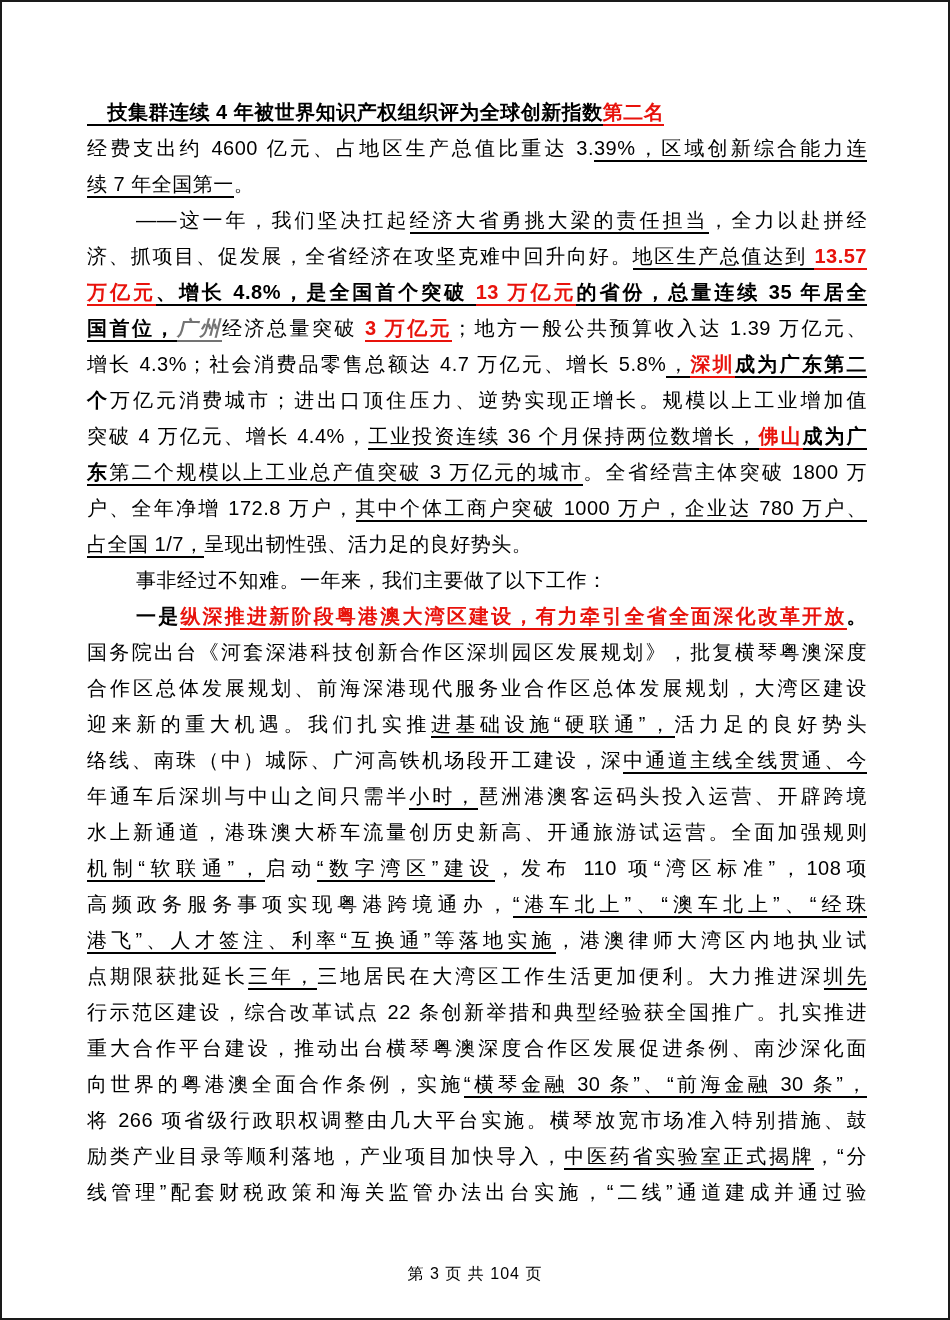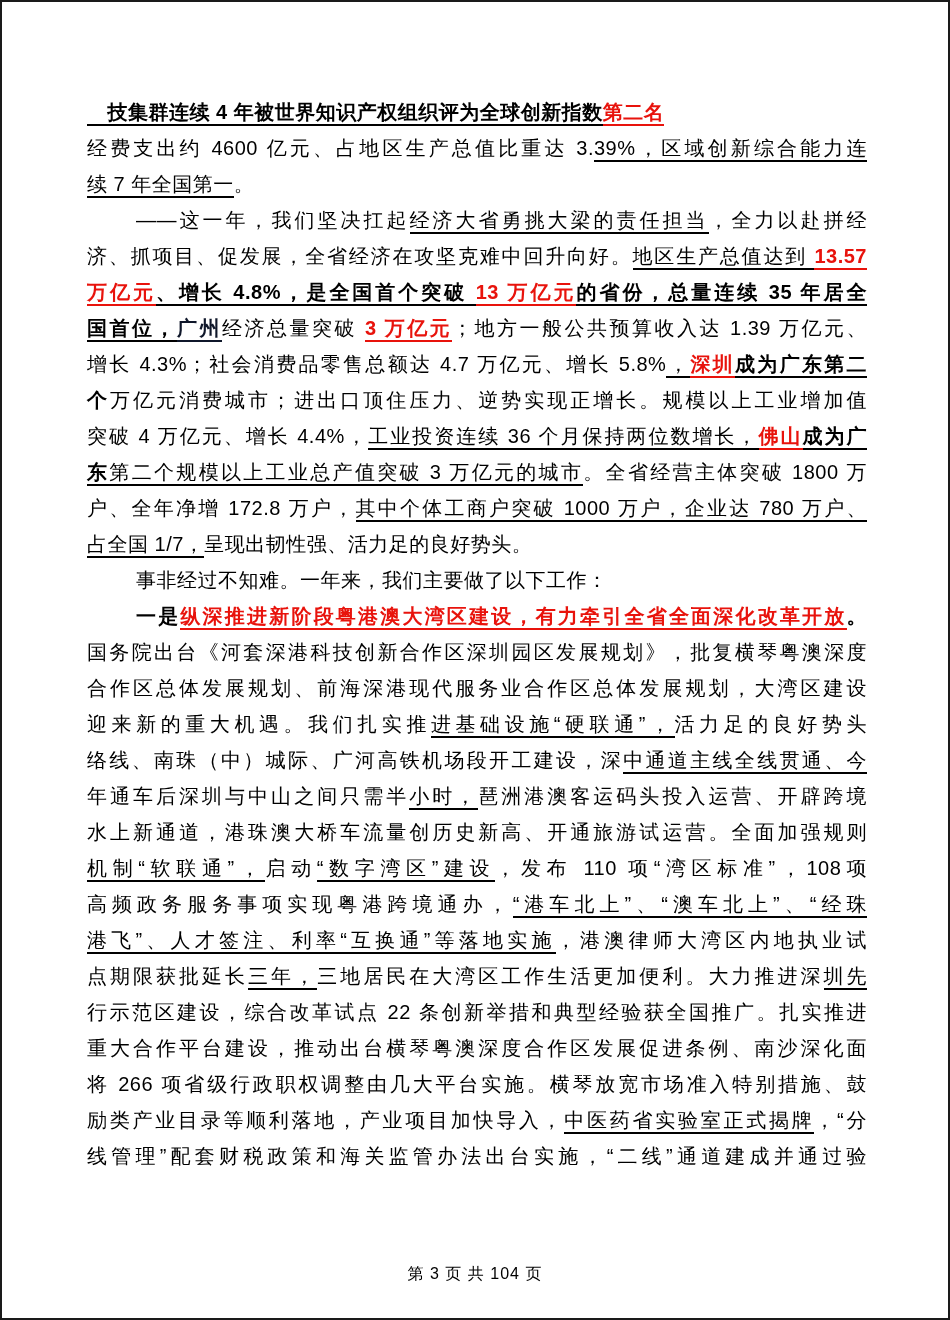--- a/index.html
+++ b/index.html
@@ -62,39 +62,40 @@
 <body>
 
 <div class="page">
   <div class="doc-body" id="doc-body">
       <div class="line nofill"><span class="run b u">　</span><span class="run b u">技集群连续 4 年被世界知识产权组织评为全球创新指数</span><span class="run b u" style="color: rgb(232, 19, 12);">第二名</span></div>
       <div class="line"><span class="run">经费支出约 4600 亿元、占地区生产总值比重达 3.</span><span class="run u">39%，区域创新综合能力连</span></div>
       <div class="line nofill"><span class="run u">续 7 年全国第一</span><span class="run">。</span></div>
       <div class="line ind"><span class="run">——这一年，我们坚决扛起</span><span class="run u">经济大省勇挑大梁的责任担当</span><span class="run">，全力以赴拼经</span></div>
       <div class="line"><span class="run">济、抓项目、促发展，全省经济在攻坚克难中回升向好。</span><span class="run u">地区生产总值达到 </span><span class="run b u" style="color: rgb(232, 19, 12);">13.57</span></div>
       <div class="line"><span class="run b u" style="color: rgb(232, 19, 12);">万亿元</span><span class="run b u">、增长 4.8%，是全国首个突破 </span><span class="run b u" style="color: rgb(232, 19, 12);">13 万亿元</span><span class="run b u">的省份，总量连续 35 年居全</span></div>
-      <div class="line"><span class="run b u">国首位</span><span class="run b u">，</span><span class="run b u" style="color: #0f172a;">广州</span><span class="run">经济总量突破 </span><span class="run b u" style="color: rgb(232, 19, 12);">3 万亿元</span><span class="run">；地方一般公共预算收入达 1.39 万亿元、</span></div>
+      <div class="line"><span class="run b u">国首位</span><span class="run b u">，</span><span class="run b u" style="color: #737373; font-style: italic;">广州</span><span class="run">经济总量突破 </span><span class="run b u" style="color: rgb(232, 19, 12);">3 万亿元</span><span class="run">；地方一般公共预算收入达 1.39 万亿元、</span></div>
       <div class="line"><span class="run">增长 4.3%；社会消费品零售总额达 4.7 万亿元、增长 5.8%</span><span class="run u">，</span><span class="run b u" style="color: rgb(232, 19, 12);">深圳</span><span class="run b u">成为广东第二</span></div>
       <div class="line"><span class="run b">个</span><span class="run">万亿元消费城市；进出口顶住压力、逆势实现正增长。规模以上工业增加值</span></div>
       <div class="line"><span class="run">突破 4 万亿元、增长 4.4%，</span><span class="run u">工业投资连续 36 个月保持两位数增长</span><span class="run u">，</span><span class="run b u" style="color: rgb(232, 19, 12);">佛山</span><span class="run b u">成为广</span></div>
       <div class="line"><span class="run b u">东</span><span class="run u">第二个规模以上工业总产值突破 3 万亿元的城市</span><span class="run">。全省经营主体突破 1800 万</span></div>
       <div class="line"><span class="run">户、全年净增 172.8 万户，</span><span class="run u">其中个体工商户突破 1000 万户，企业达 780 万户、</span></div>
       <div class="line nofill"><span class="run u">占全国 1/7，</span><span class="run">呈现出韧性强、活力足的良好势头。</span></div>
       <div class="line nofill ind"><span class="run">事非经过不知难。一年来，我们主要做了以下工作：</span></div>
       <div class="line ind"><span class="run b">一是</span><span class="run b u" style="color: rgb(232, 19, 12);">纵深推进新阶段粤港澳大湾区建设，有力牵引全省全面深化改革开放</span><span class="run b">。</span></div>
       <div class="line"><span class="run">国务院出台《河套深港科技创新合作区深圳园区发展规划》，批复横琴粤澳深度</span></div>
       <div class="line"><span class="run">合作区总体发展规划、前海深港现代服务业合作区总体发展规划，大湾区建设</span></div>
       <div class="line"><span class="run">迎来新的重大机遇。我们扎实推</span><span class="run u">进基础设施“硬联通”，</span><span class="run">活力足的良好势头</span></div>
       <div class="line"><span class="run">络线、南珠（中）城际、广河高铁机场段开工建设，深</span><span class="run u">中通道主线全线贯通、今</span></div>
       <div class="line"><span class="run">年通车后深圳与中山之间只需半</span><span class="run u">小时，</span><span class="run">琶洲港澳客运码头投入运营、开辟跨境</span></div>
       <div class="line"><span class="run">水上新通道，港珠澳大桥车流量创历史新高、开通旅游试运营。全面加强规则</span></div>
       <div class="line"><span class="run u">机制“软联通”，</span><span class="run">启动</span><span class="run u">“数字湾区”建设</span><span class="run">，发布 110 项“湾区标准”，108项</span></div>
       <div class="line"><span class="run">高频政务服务事项实现粤港跨境通办，</span><span class="run u">“港车北上”、“澳车北上”、“经珠</span></div>
       <div class="line"><span class="run u">港飞”、人才签注、利率“互换通”等落地实施</span><span class="run">，港澳律师大湾区内地执业试</span></div>
       <div class="line"><span class="run">点期限获批延长</span><span class="run u">三年，</span><span class="run">三地居民在大湾区工作生活更加便利。大力推进深</span><span class="run u">圳先</span></div>
       <div class="line"><span class="run">行示范区建设，综合改革试点 22 条创新举措和典型经验获全国推广。扎实推进</span></div>
       <div class="line"><span class="run">重大合作平台建设，推动出台横琴粤澳深度合作区发展促进条例、南沙深化面</span></div>
+      <div class="line"><span class="run">向世界的粤港澳全面合作条例，实施</span><span class="run u">“横琴金融 30 条”、“前海金融 30 条”，</span></div>
       <div class="line"><span class="run">将 266 项省级行政职权调整由几大平台实施。横琴放宽市场准入特别措施、鼓</span></div>
       <div class="line"><span class="run">励类产业目录等顺利落地，产业项目加快导入，</span><span class="run u">中医药省实验室正式揭牌</span><span class="run">，“分</span></div>
       <div class="line"><span class="run">线管理”配套财税政策和海关监管办法出台实施，“二线”通道建成并通过验</span></div>
     </div>
   <div class="footer">第 3 页 共 104 页</div>
 </div>
 
 </body></html>

